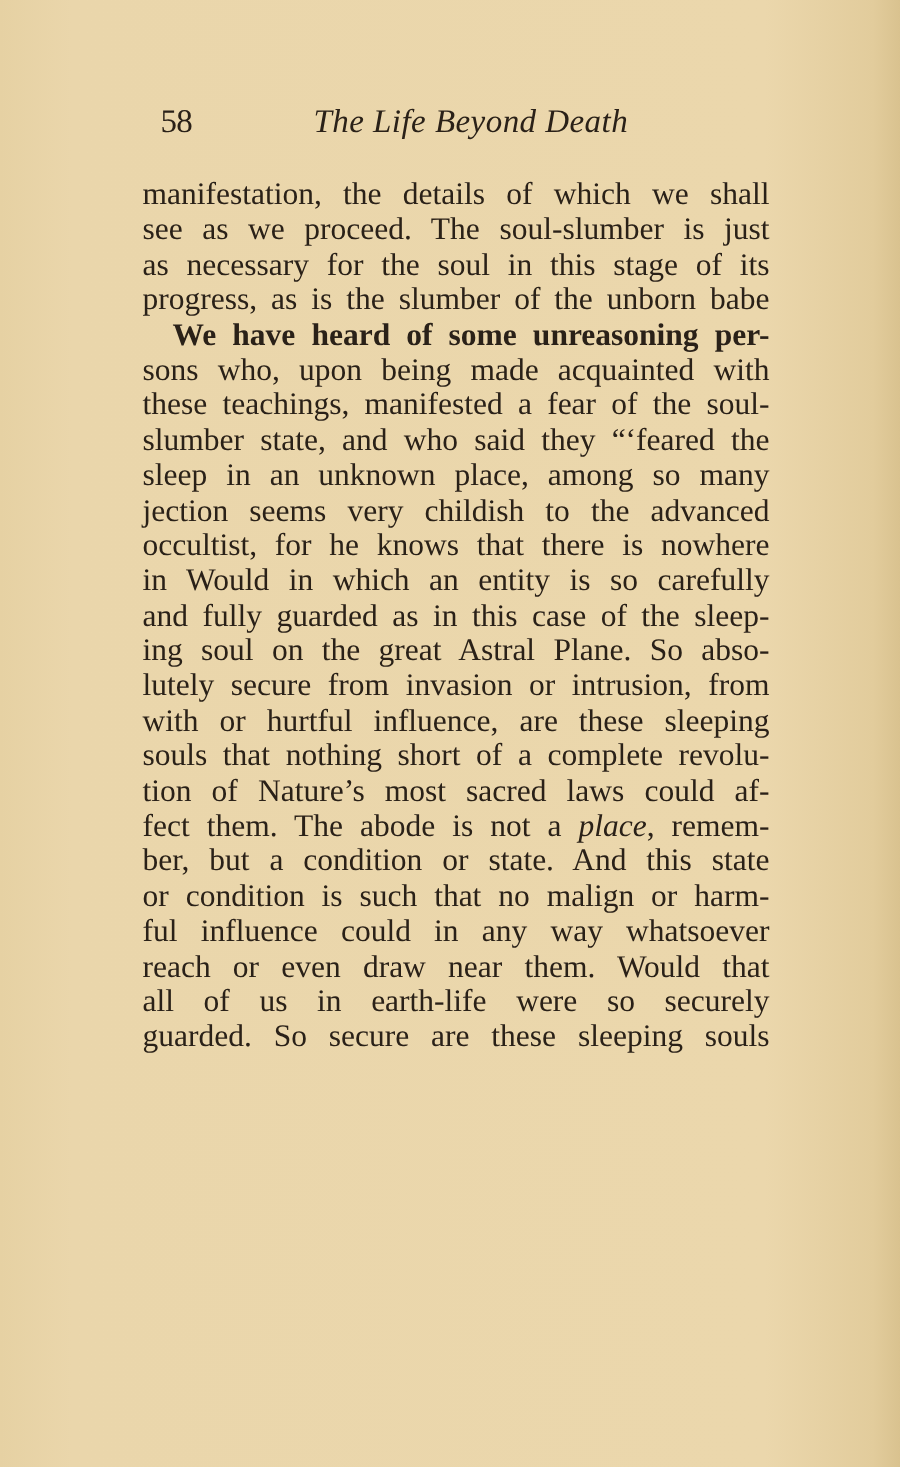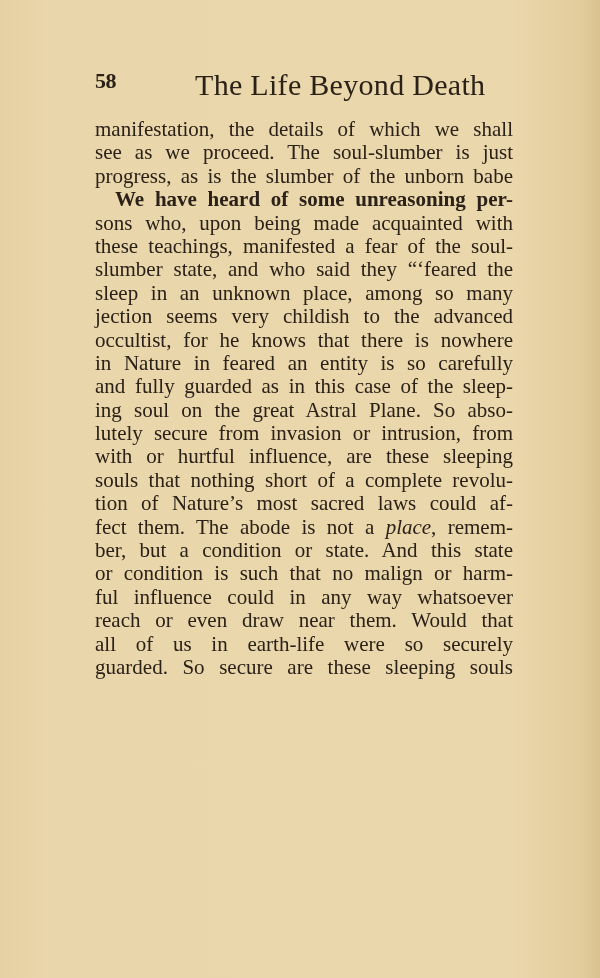--- a/index.html
+++ b/index.html
@@ -24,31 +24,32 @@
       position: absolute;
       top: 68px;
       left: 95px;
       width: 415px;
       height: 32px;
       font-family: "Liberation Serif", "DejaVu Serif", serif;
       color: #2a2118;
     }
     .page-number {
       position: absolute;
-      left: 0;
+      left: 12px;
       top: 0;
       font-size: 22px;
-      font-weight: bold;
+      font-weight: normal;
       letter-spacing: -0.5px;
     }
     .running-title {
       position: absolute;
-      left: 100px;
+      left: 114px;
       top: 0;
-      font-size: 30px;
+      font-size: 22px;
+      font-style: italic;
       letter-spacing: 0.3px;
     }
     .body-text {
       position: absolute;
       top: 118px;
       left: 95px;
       width: 418px;
       font-family: "Liberation Serif", "DejaVu Serif", serif;
       font-size: 21px;
       line-height: 23.4px;
@@ -78,29 +79,30 @@
 <div class="page">
 
   <div class="header">
     <span class="page-number">58</span>
     <span class="running-title">The Life Beyond Death</span>
   </div>
 
   <div class="body-text">
     <span class="line">manifestation, the details of which we shall</span>
     <span class="line">see as we proceed.  The soul-slumber is just</span>
+    <span class="line">as necessary for the soul in this stage of its</span>
     <span class="line">progress, as is the slumber of the unborn babe</span>
     <span class="line indent">We have heard of some unreasoning per-</span>
     <span class="line">sons who, upon being made acquainted with</span>
     <span class="line">these teachings, manifested a fear of the soul-</span>
     <span class="line">slumber state, and who said they “‘feared the</span>
     <span class="line">sleep in an unknown place, among so many</span>
     <span class="line">jection seems very childish to the advanced</span>
     <span class="line">occultist, for he knows that there is nowhere</span>
-    <span class="line">in Nature in feared an entity is so carefully</span>
+    <span class="line">in Would in which an entity is so carefully</span>
     <span class="line">and fully guarded as in this case of the sleep-</span>
     <span class="line">ing soul on the great Astral Plane.  So abso-</span>
     <span class="line">lutely secure from invasion or intrusion, from</span>
     <span class="line">with or hurtful influence, are these sleeping</span>
     <span class="line">souls that nothing short of a complete revolu-</span>
     <span class="line">tion of Nature’s most sacred laws could af-</span>
     <span class="line"><span>fect them.  The abode is not a </span><span class="italic">place</span><span>, remem-</span></span>
     <span class="line">ber, but a condition or state.  And this state</span>
     <span class="line">or condition is such that no malign or harm-</span>
     <span class="line">ful influence could in any way whatsoever</span>

